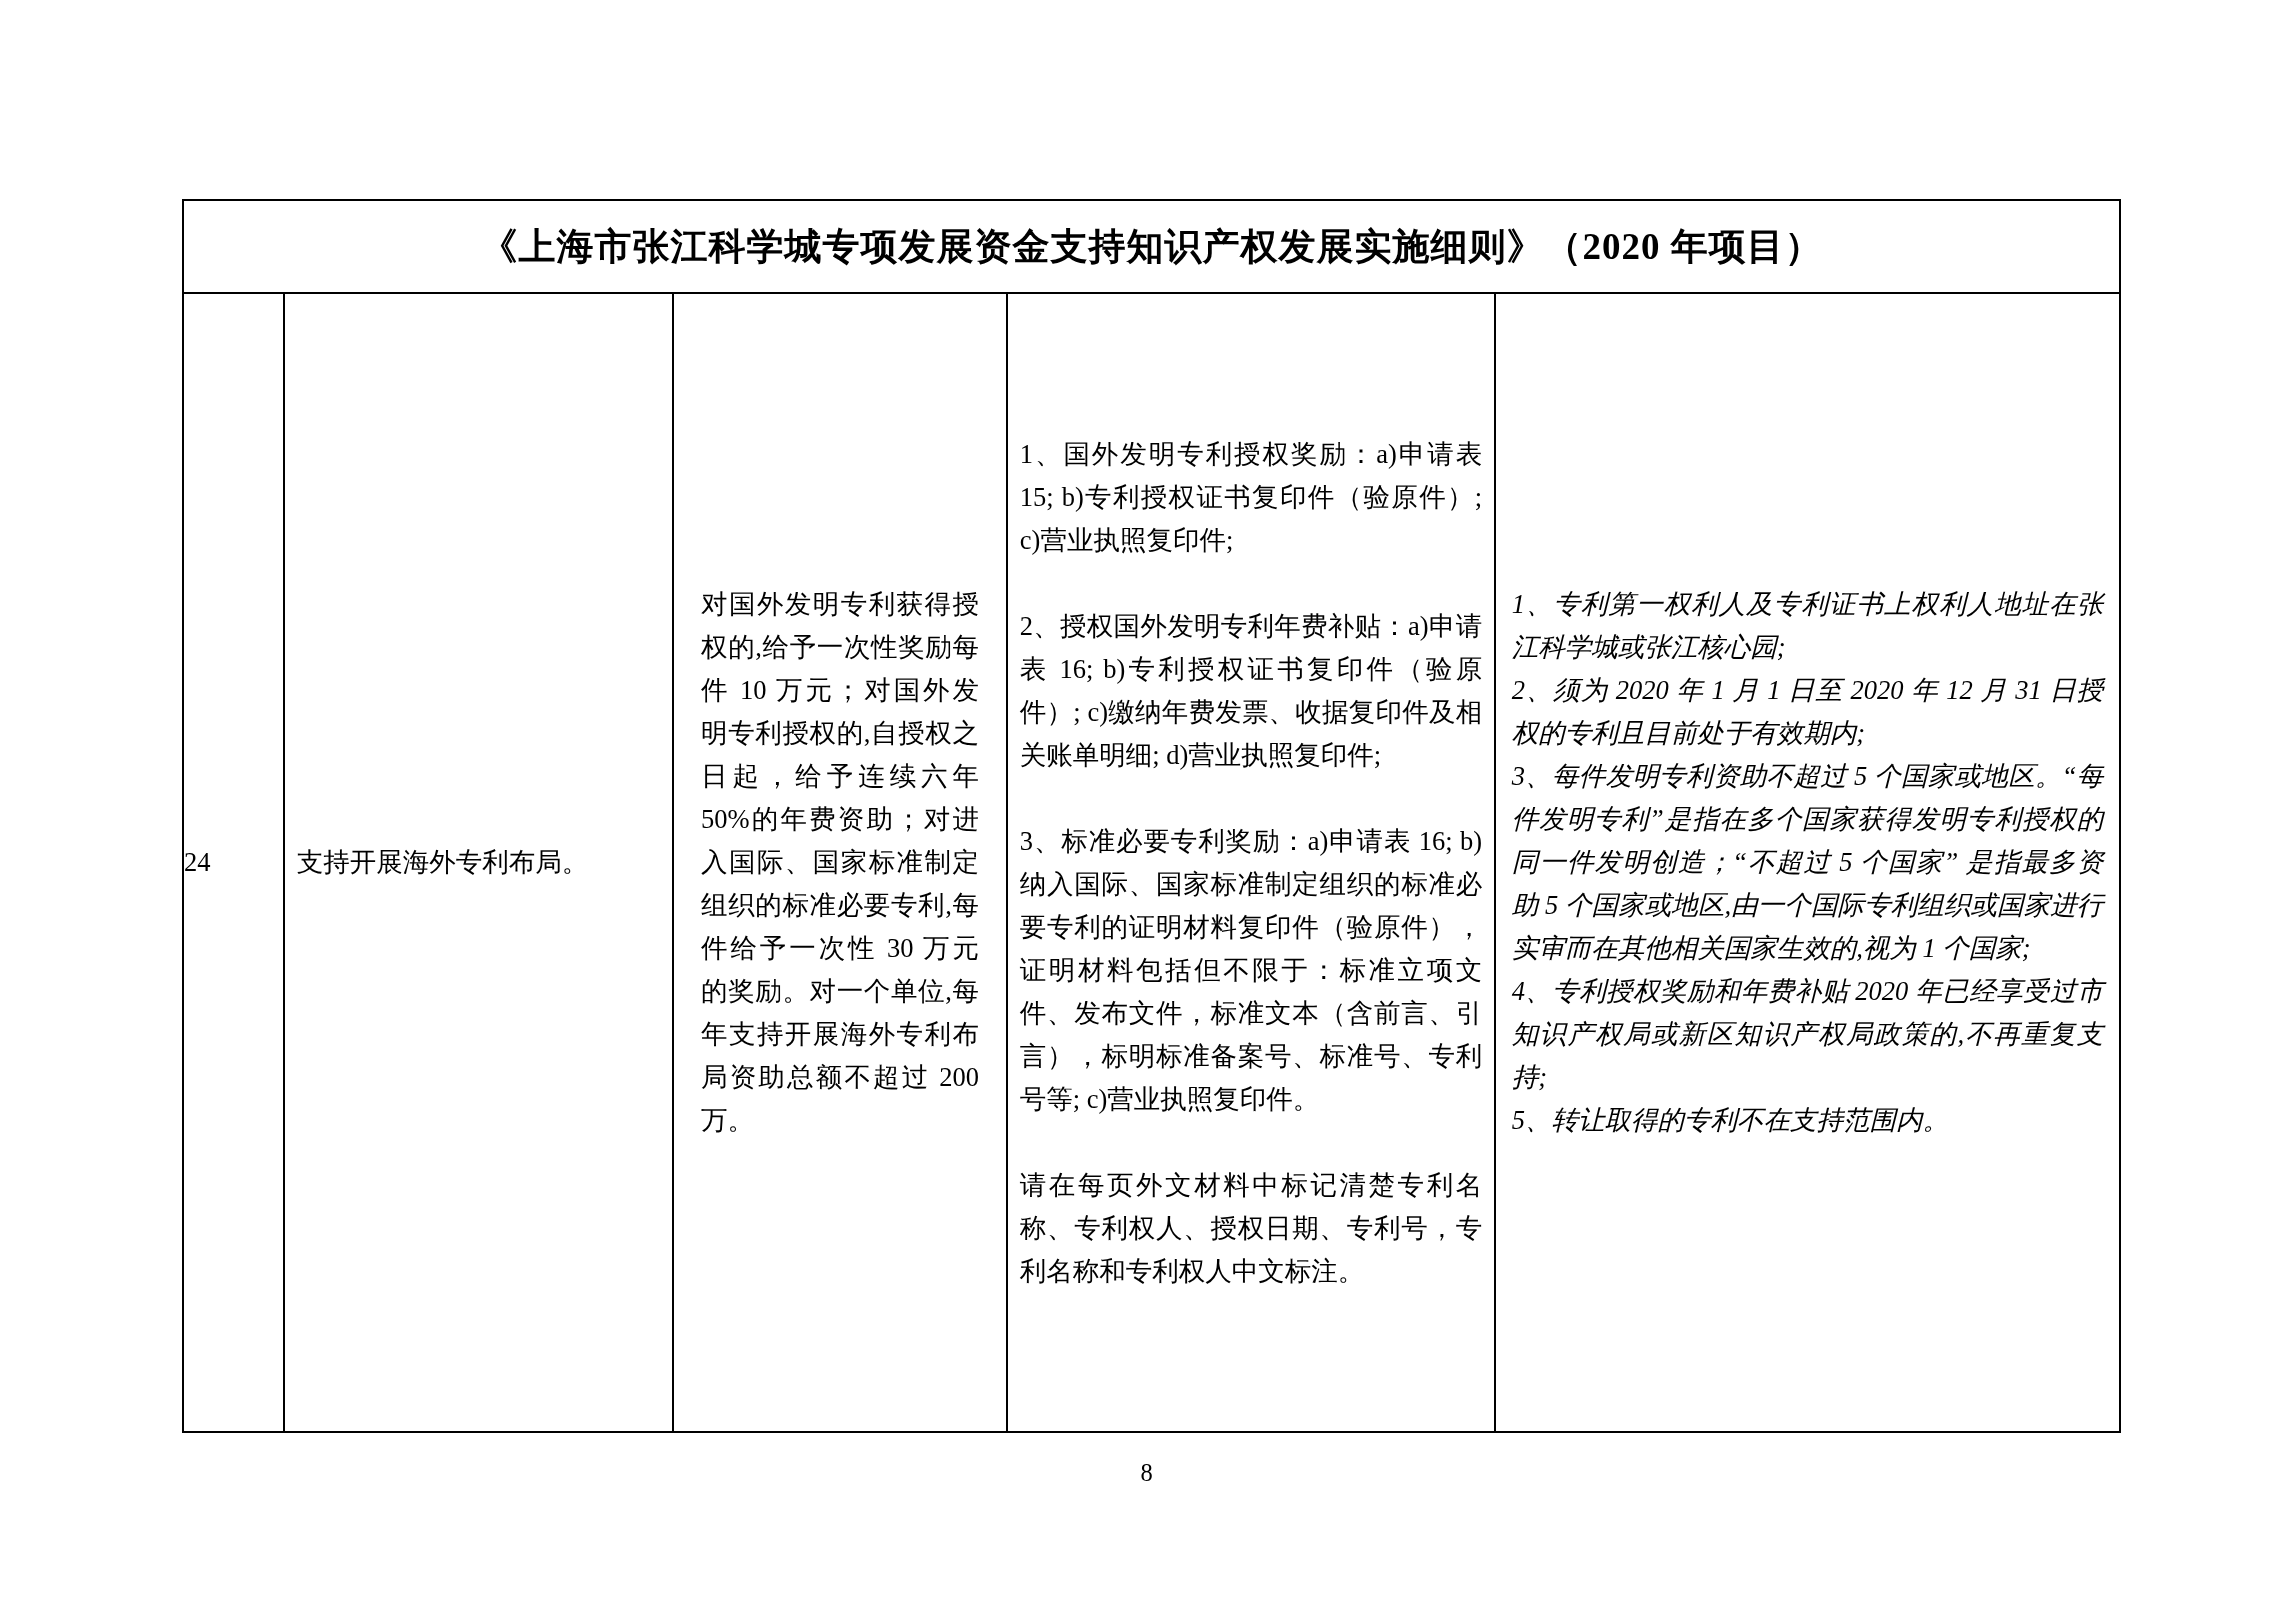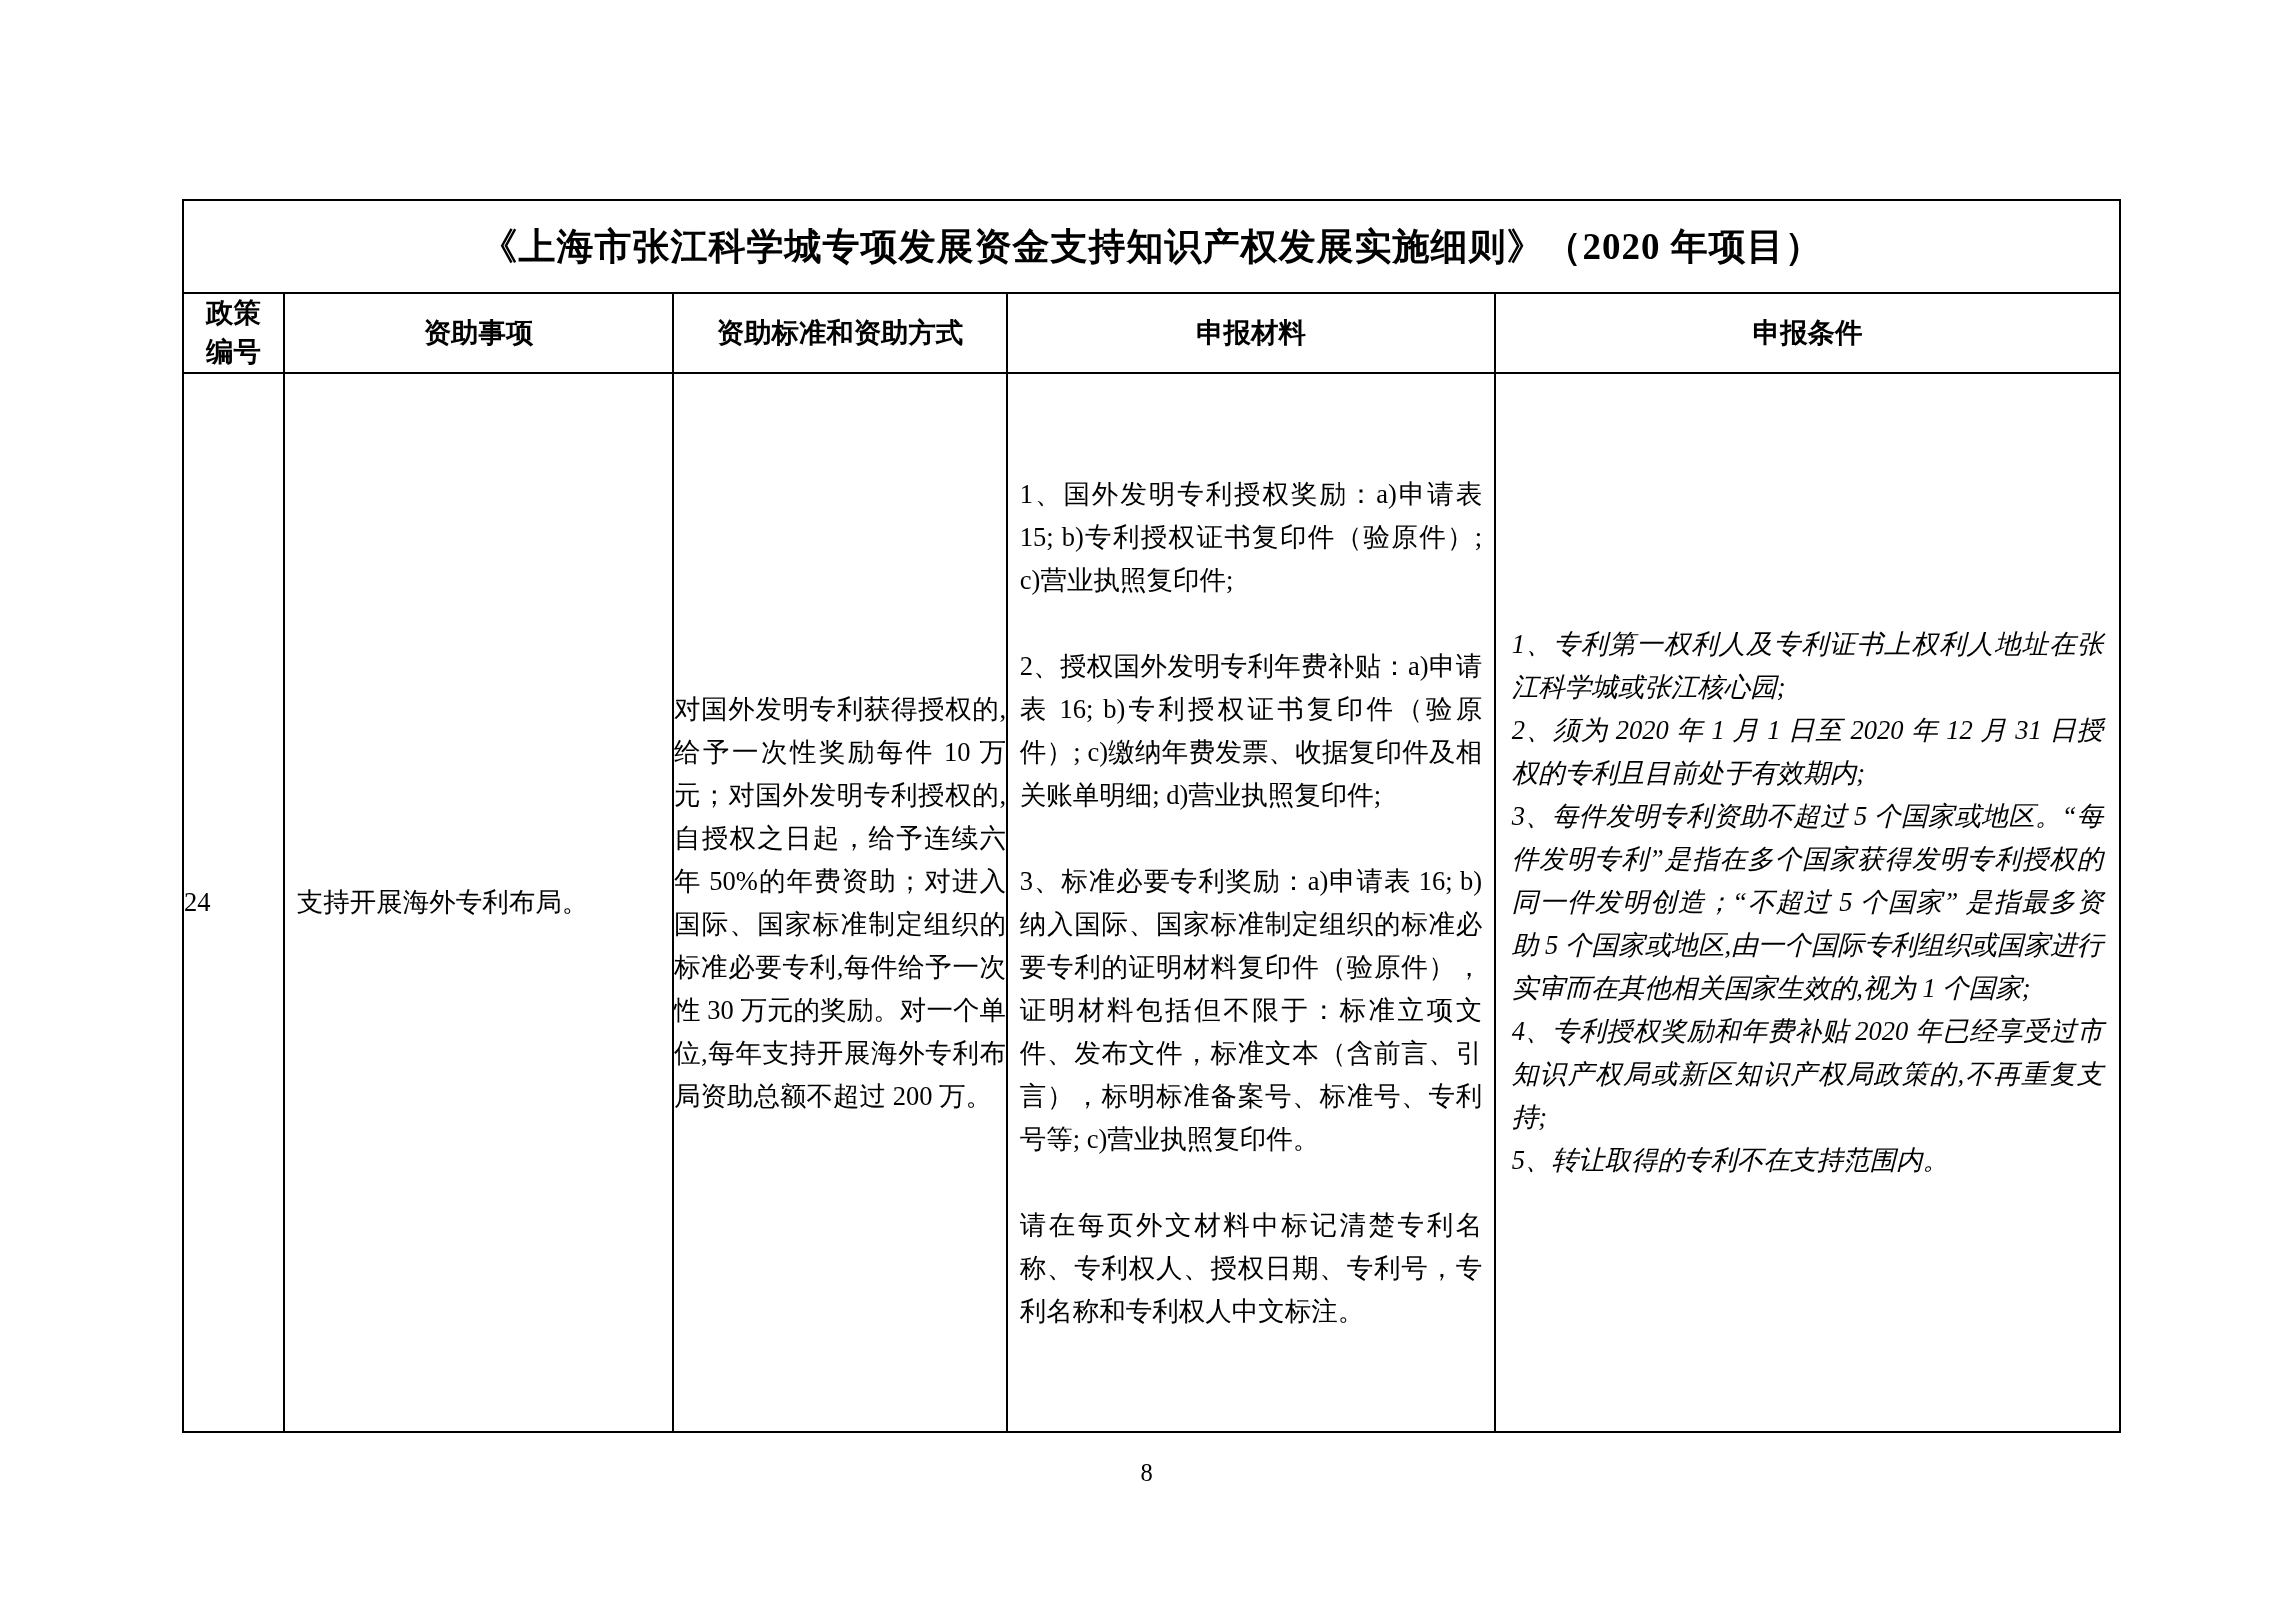--- a/index.html
+++ b/index.html
@@ -51,21 +51,21 @@
   }
   td.cell-policy-id {
     text-align: left;
     font-size: 30px;
   }
   td.cell-item {
     padding: 0 11.8px;
     text-align: left;
   }
   td.cell-standard {
-    padding: 0 0;
+    padding: 0 27px;
     text-align: justify;
     text-justify: inter-character;
   }
   td.cell-materials {
     padding: 0 11.8px;
     text-align: justify;
     text-justify: inter-character;
   }
   td.cell-conditions {
     padding: 0 15.7px;
@@ -97,38 +97,20 @@
       <col style="width:625px">
     </colgroup>
 
     <tbody>
         <tr class="title-row">
       <td class="title-cell" colspan="5">
         <div>《上海市张江科学城专项发展资金支持知识产权发展实施细则》（2020 年项目）</div>
       </td>
     </tr>
 
-    <tr class="header-row">
-      <td class="th-policy-id">
-        <div>政策
-编号</div>
-      </td>
-      <td>
-        <div>资助事项</div>
-      </td>
-      <td>
-        <div>资助标准和资助方式</div>
-      </td>
-      <td>
-        <div>申报材料</div>
-      </td>
-      <td>
-        <div>申报条件</div>
-      </td>
-    </tr>
 
     <tr class="body-row">
       <td class="cell-policy-id">24</td>
       <td class="cell-item">支持开展海外专利布局。</td>
       <td class="cell-standard">对国外发明专利获得授权的,给予一次性奖励每件 10 万元；对国外发明专利授权的,自授权之日起，给予连续六年 50%的年费资助；对进入国际、国家标准制定组织的标准必要专利,每件给予一次性 30 万元的奖励。对一个单位,每年支持开展海外专利布局资助总额不超过 200 万。</td>
       <td class="cell-materials">
         <p>1、国外发明专利授权奖励：a)申请表 15; b)专利授权证书复印件（验原件）; c)营业执照复印件;</p>
         <p>2、授权国外发明专利年费补贴：a)申请表 16; b)专利授权证书复印件（验原件）; c)缴纳年费发票、收据复印件及相关账单明细; d)营业执照复印件;</p>
         <p>3、标准必要专利奖励：a)申请表 16; b) 纳入国际、国家标准制定组织的标准必要专利的证明材料复印件（验原件），证明材料包括但不限于：标准立项文件、发布文件，标准文本（含前言、引言），标明标准备案号、标准号、专利号等; c)营业执照复印件。</p>
         <p>请在每页外文材料中标记清楚专利名称、专利权人、授权日期、专利号，专利名称和专利权人中文标注。</p>

